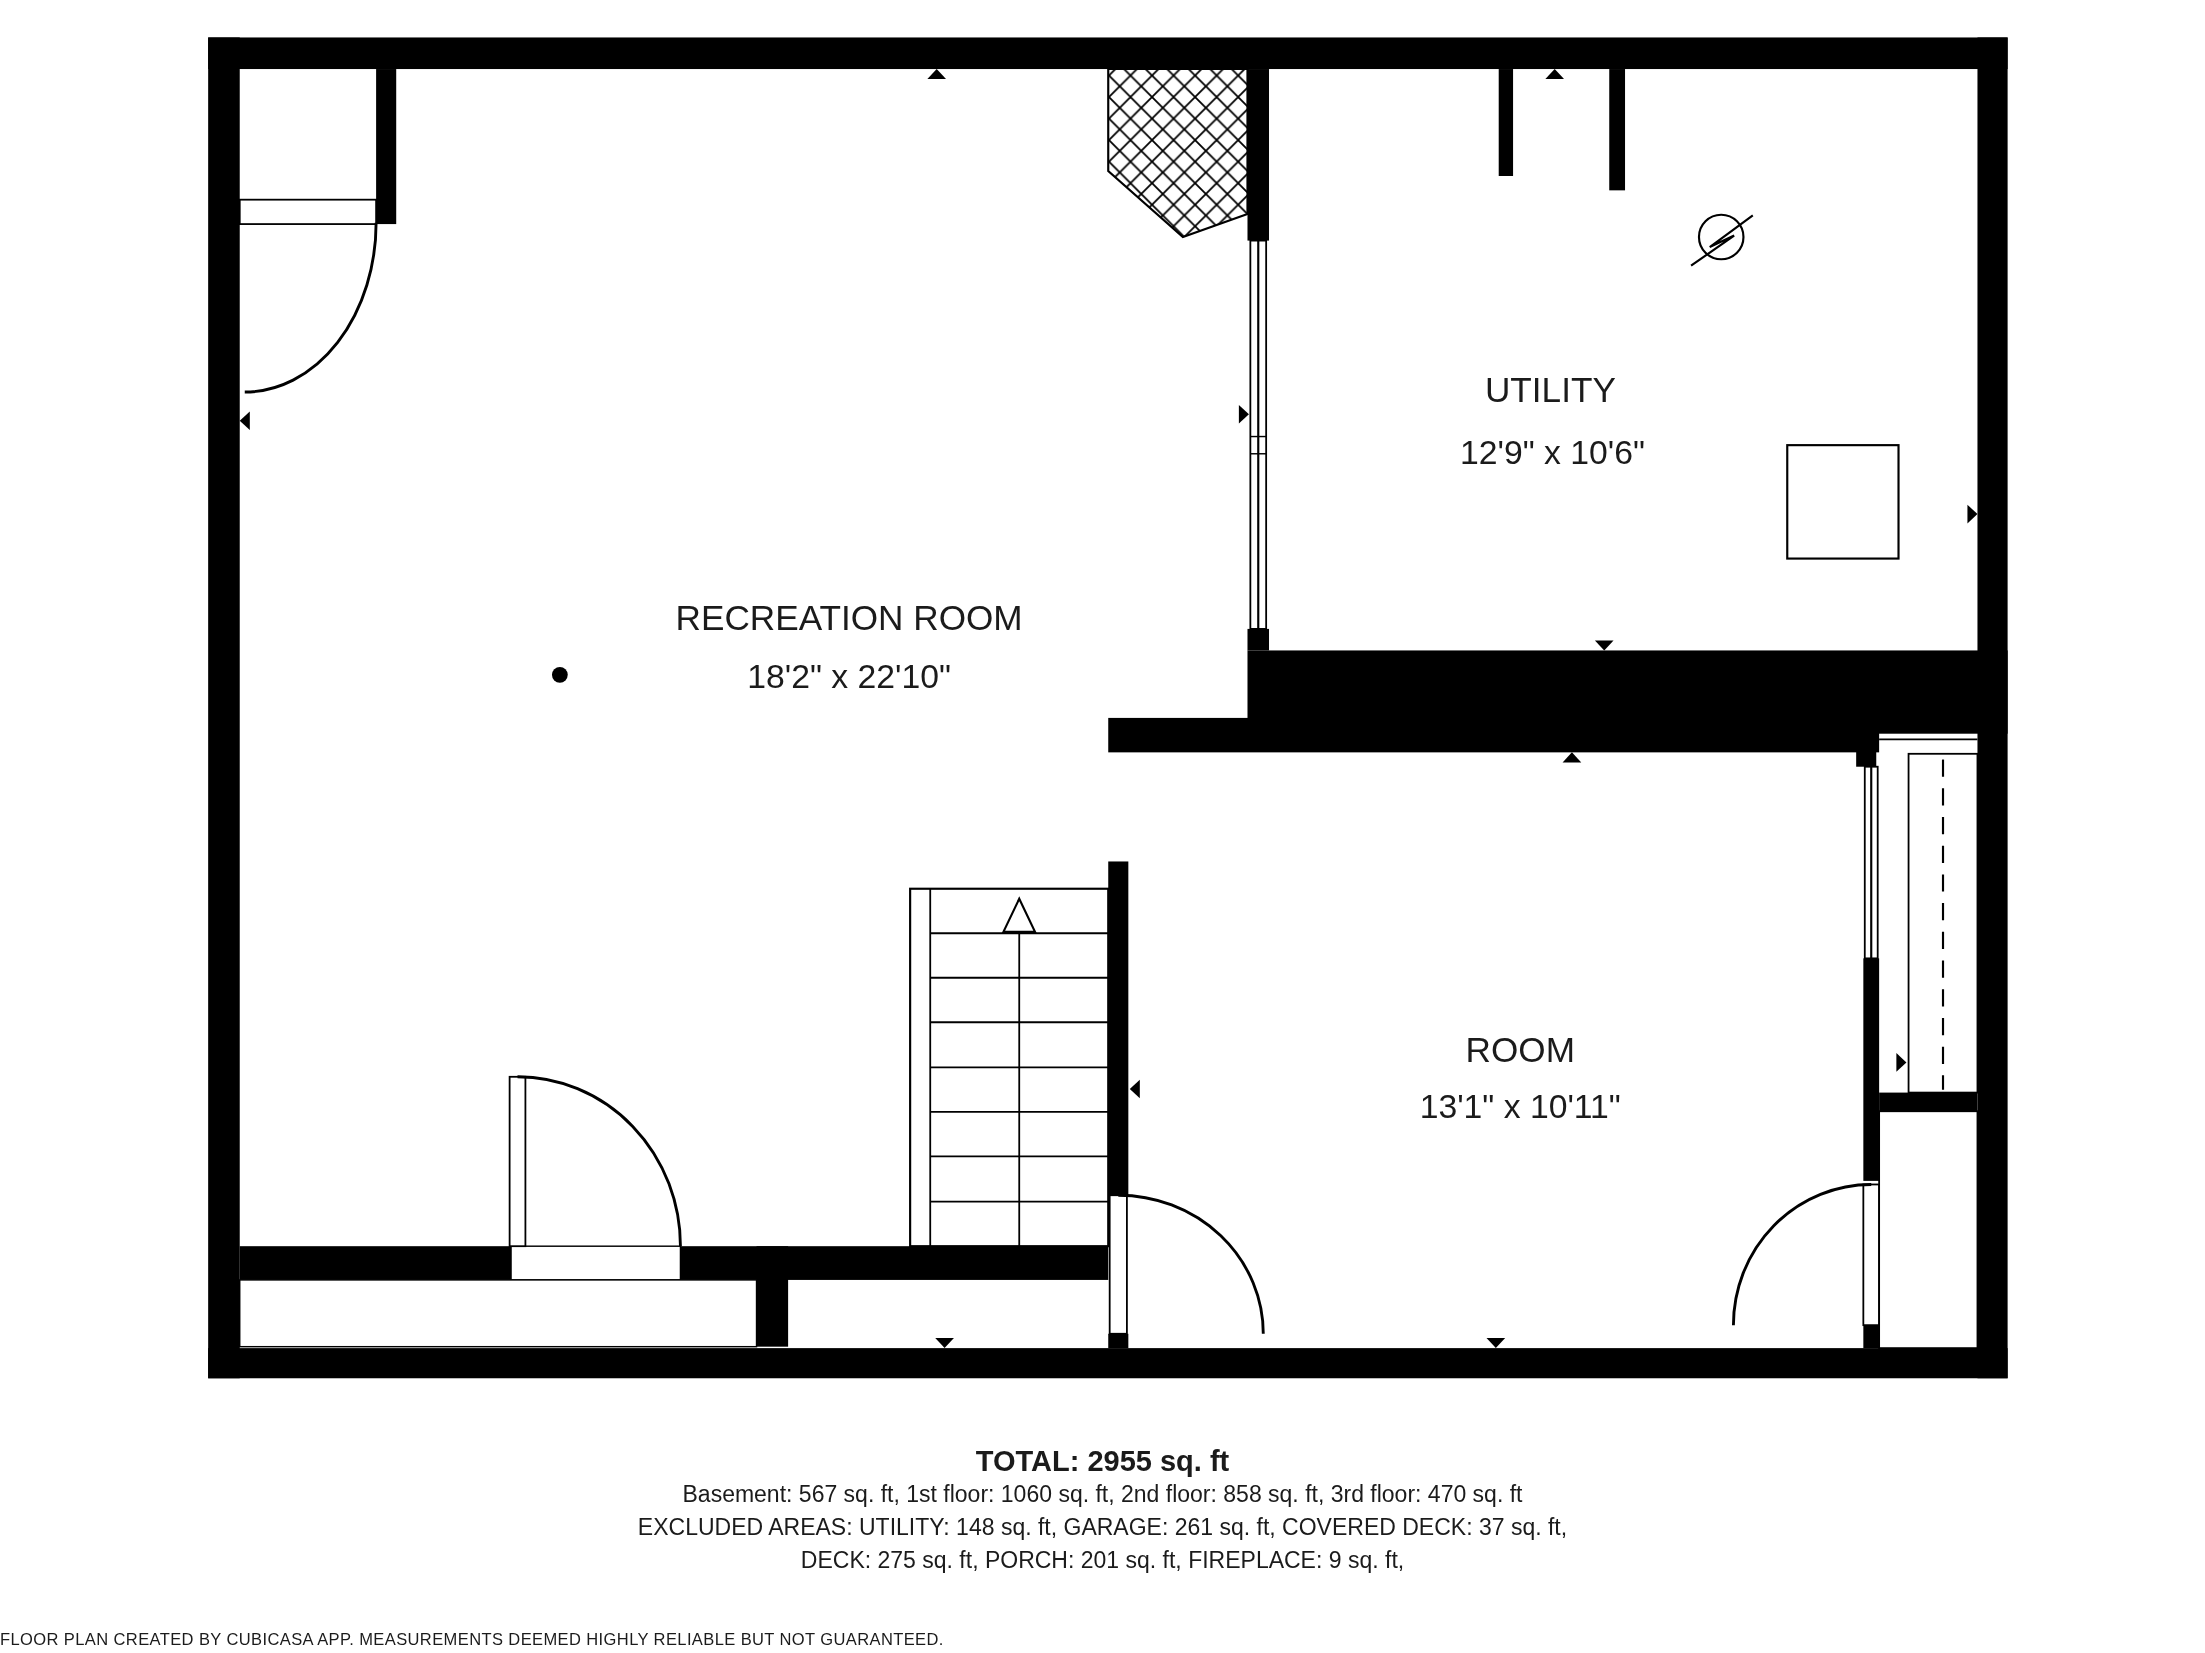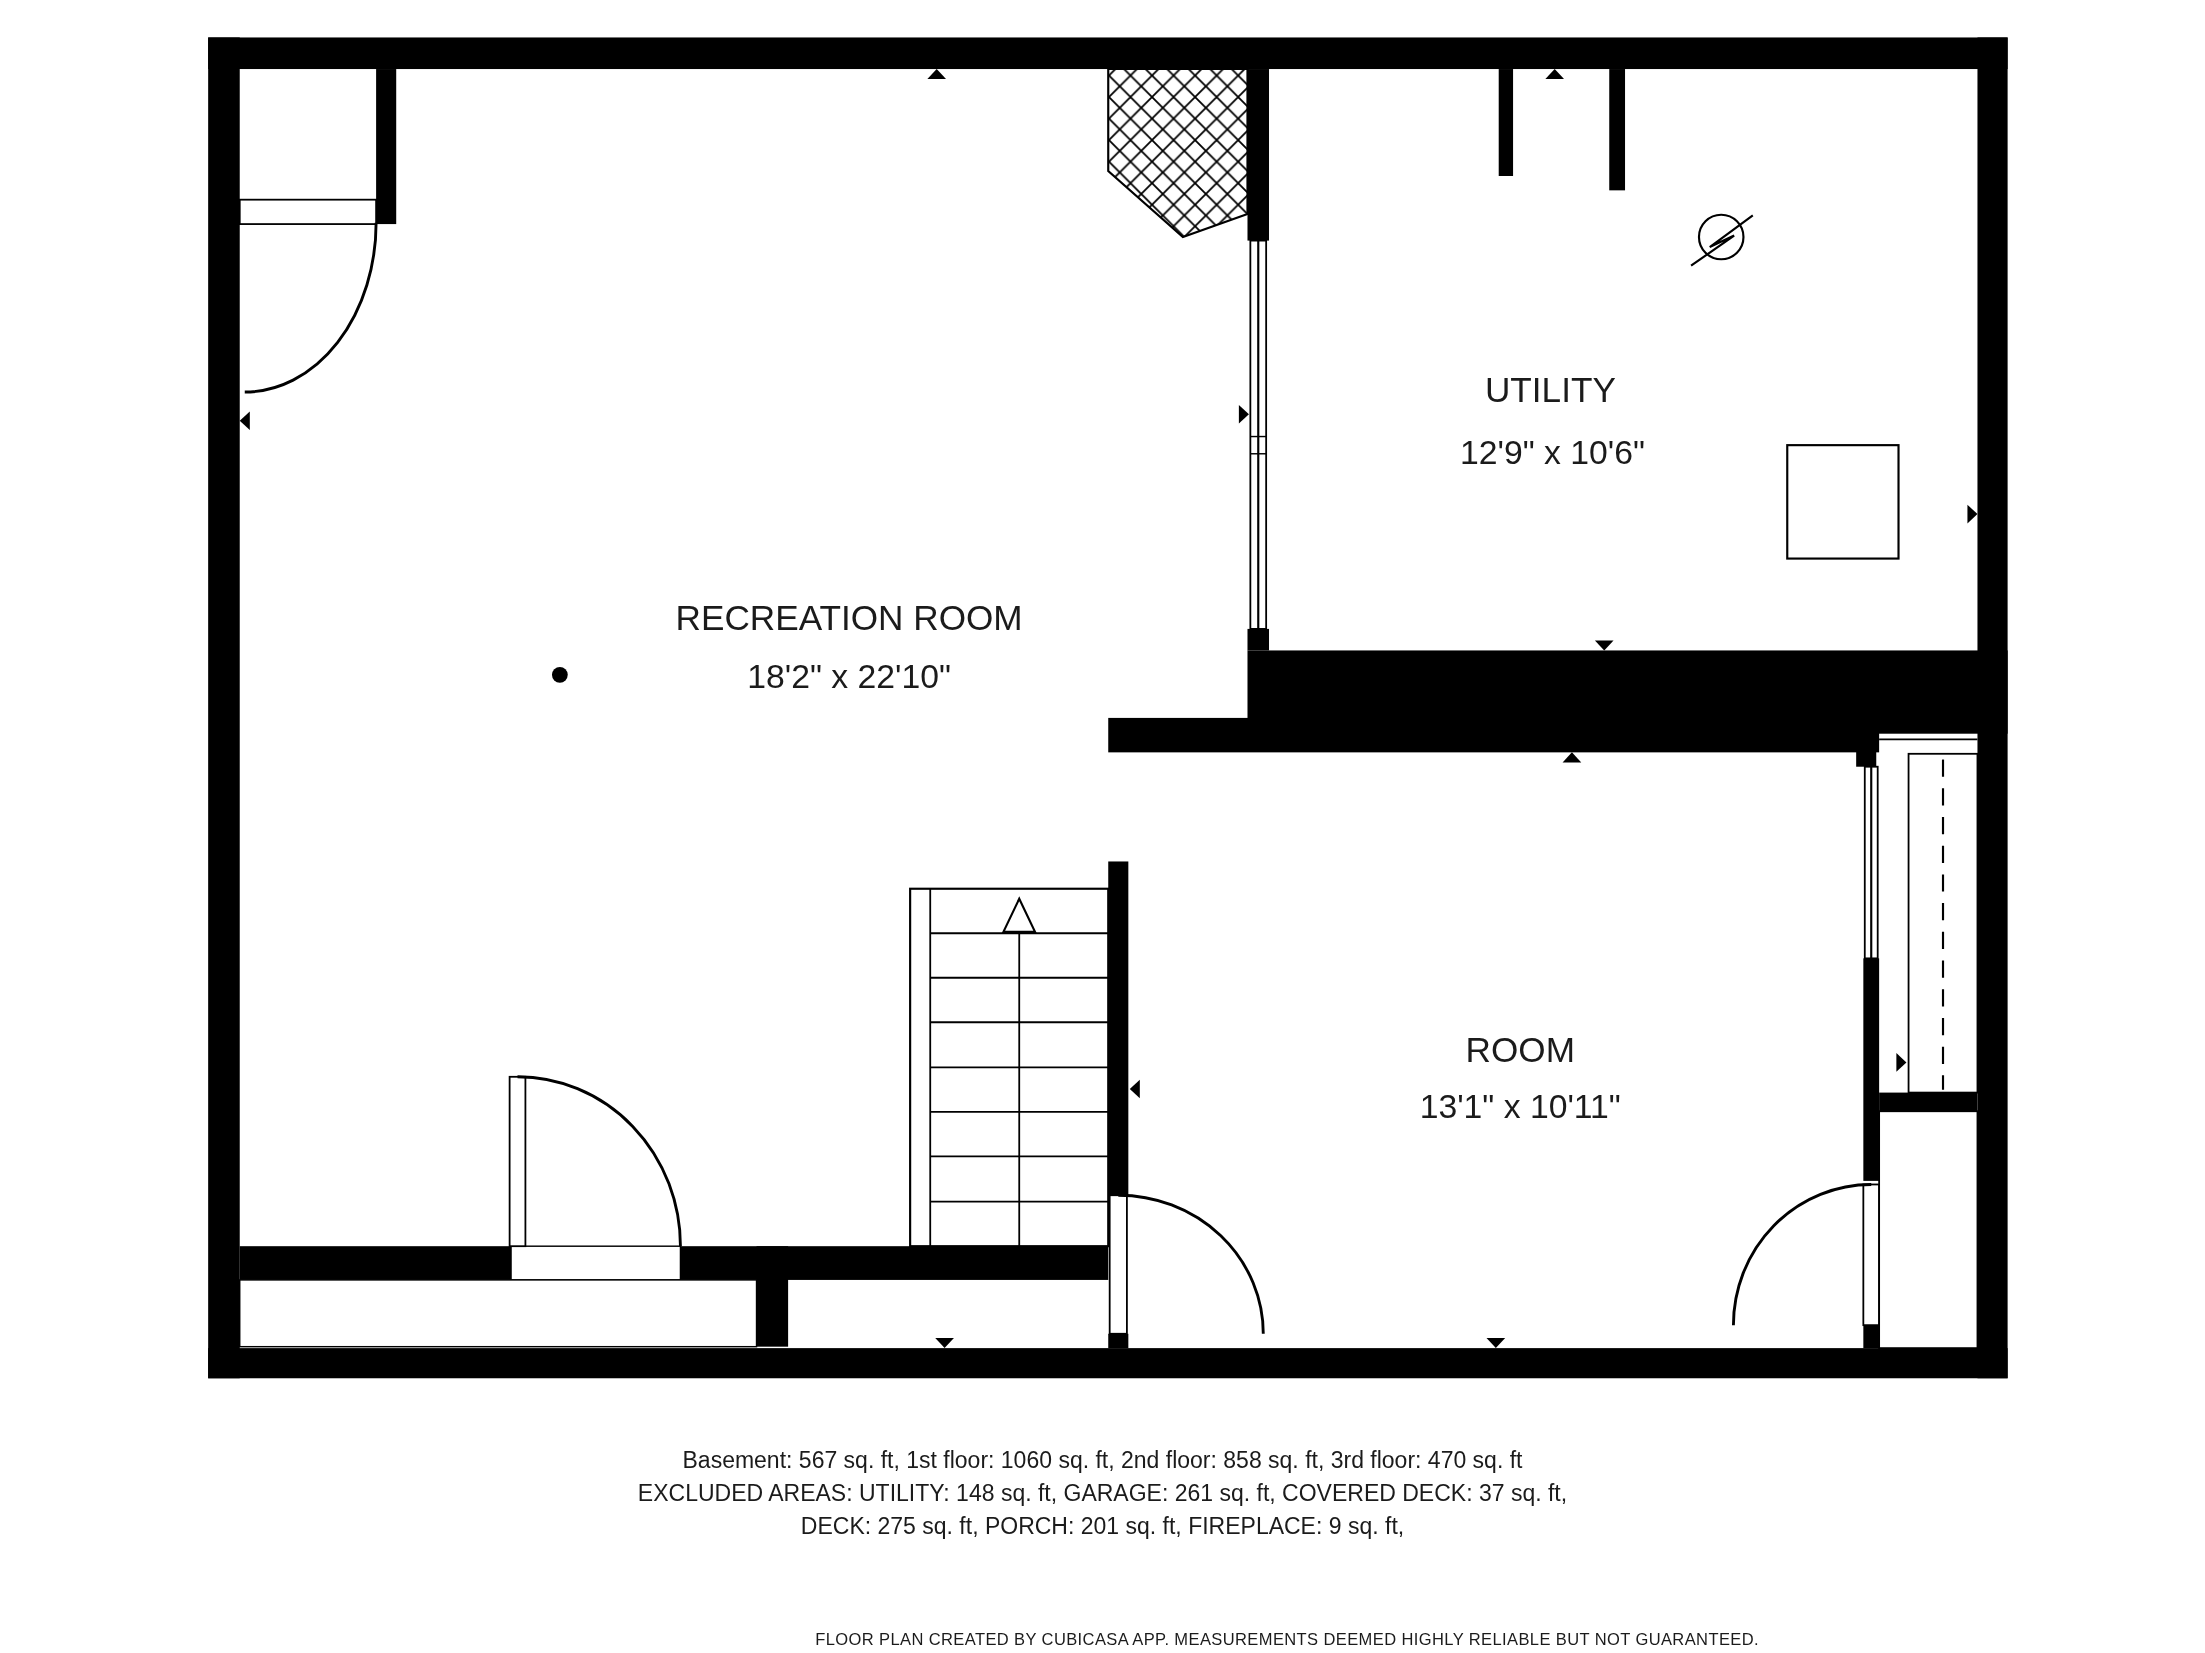--- a/index.html
+++ b/index.html
@@ -13,21 +13,21 @@
   .room-dims{font-size:47px;fill:#1b1b1b;}
   svg text{text-anchor:middle;font-family:"Liberation Sans","DejaVu Sans",sans-serif;}
   #summary-block{
     position:absolute;left:0;top:1444px;width:2205px;
     text-align:center;
   }
   #summary-title{font-size:29px;font-weight:bold;line-height:34px;}
   .summary-line{font-size:23px;line-height:33px;}
   #footer-note{
     position:absolute;left:0;top:1630px;width:1759px;
-    text-align:right;font-size:16.5px;letter-spacing:0.4px;
+    text-align:left;font-size:16.5px;letter-spacing:0.4px;
   }
 </style>
 </head>
 <body>
 
 <svg id="plan-svg" width="2205" height="1443" viewBox="0 0 3072 2010" xmlns="http://www.w3.org/2000/svg">
   <defs>
     <pattern id="crosshatch" width="30" height="30" patternUnits="userSpaceOnUse">
       <path d="M0,0 L30,30 M30,0 L0,30" stroke="#000" stroke-width="2.5"></path>
     </pattern>
@@ -150,19 +150,20 @@
 
     <text class="room-name" x="2160" y="560">UTILITY</text>
     <text class="room-dims" x="2163" y="646">12'9" x 10'6"</text>
 
     <text class="room-name" x="2118" y="1479">ROOM</text>
     <text class="room-dims" x="2118" y="1558">13'1" x 10'11"</text>
   </g>
 </svg>
 
 <div id="summary-block">
+  <div id="summary-title">TOTAL: 2955 sq. ft</div>
   <div class="summary-line">Basement: 567 sq. ft, 1st floor: 1060 sq. ft, 2nd floor: 858 sq. ft, 3rd floor: 470 sq. ft</div>
   <div class="summary-line">EXCLUDED AREAS: UTILITY: 148 sq. ft, GARAGE: 261 sq. ft, COVERED DECK: 37 sq. ft,</div>
   <div class="summary-line">DECK: 275 sq. ft, PORCH: 201 sq. ft, FIREPLACE: 9 sq. ft,</div>
 </div>
 
 <div id="footer-note">FLOOR PLAN CREATED BY CUBICASA APP. MEASUREMENTS DEEMED HIGHLY RELIABLE BUT NOT GUARANTEED.</div>
 
 
 </body></html>

